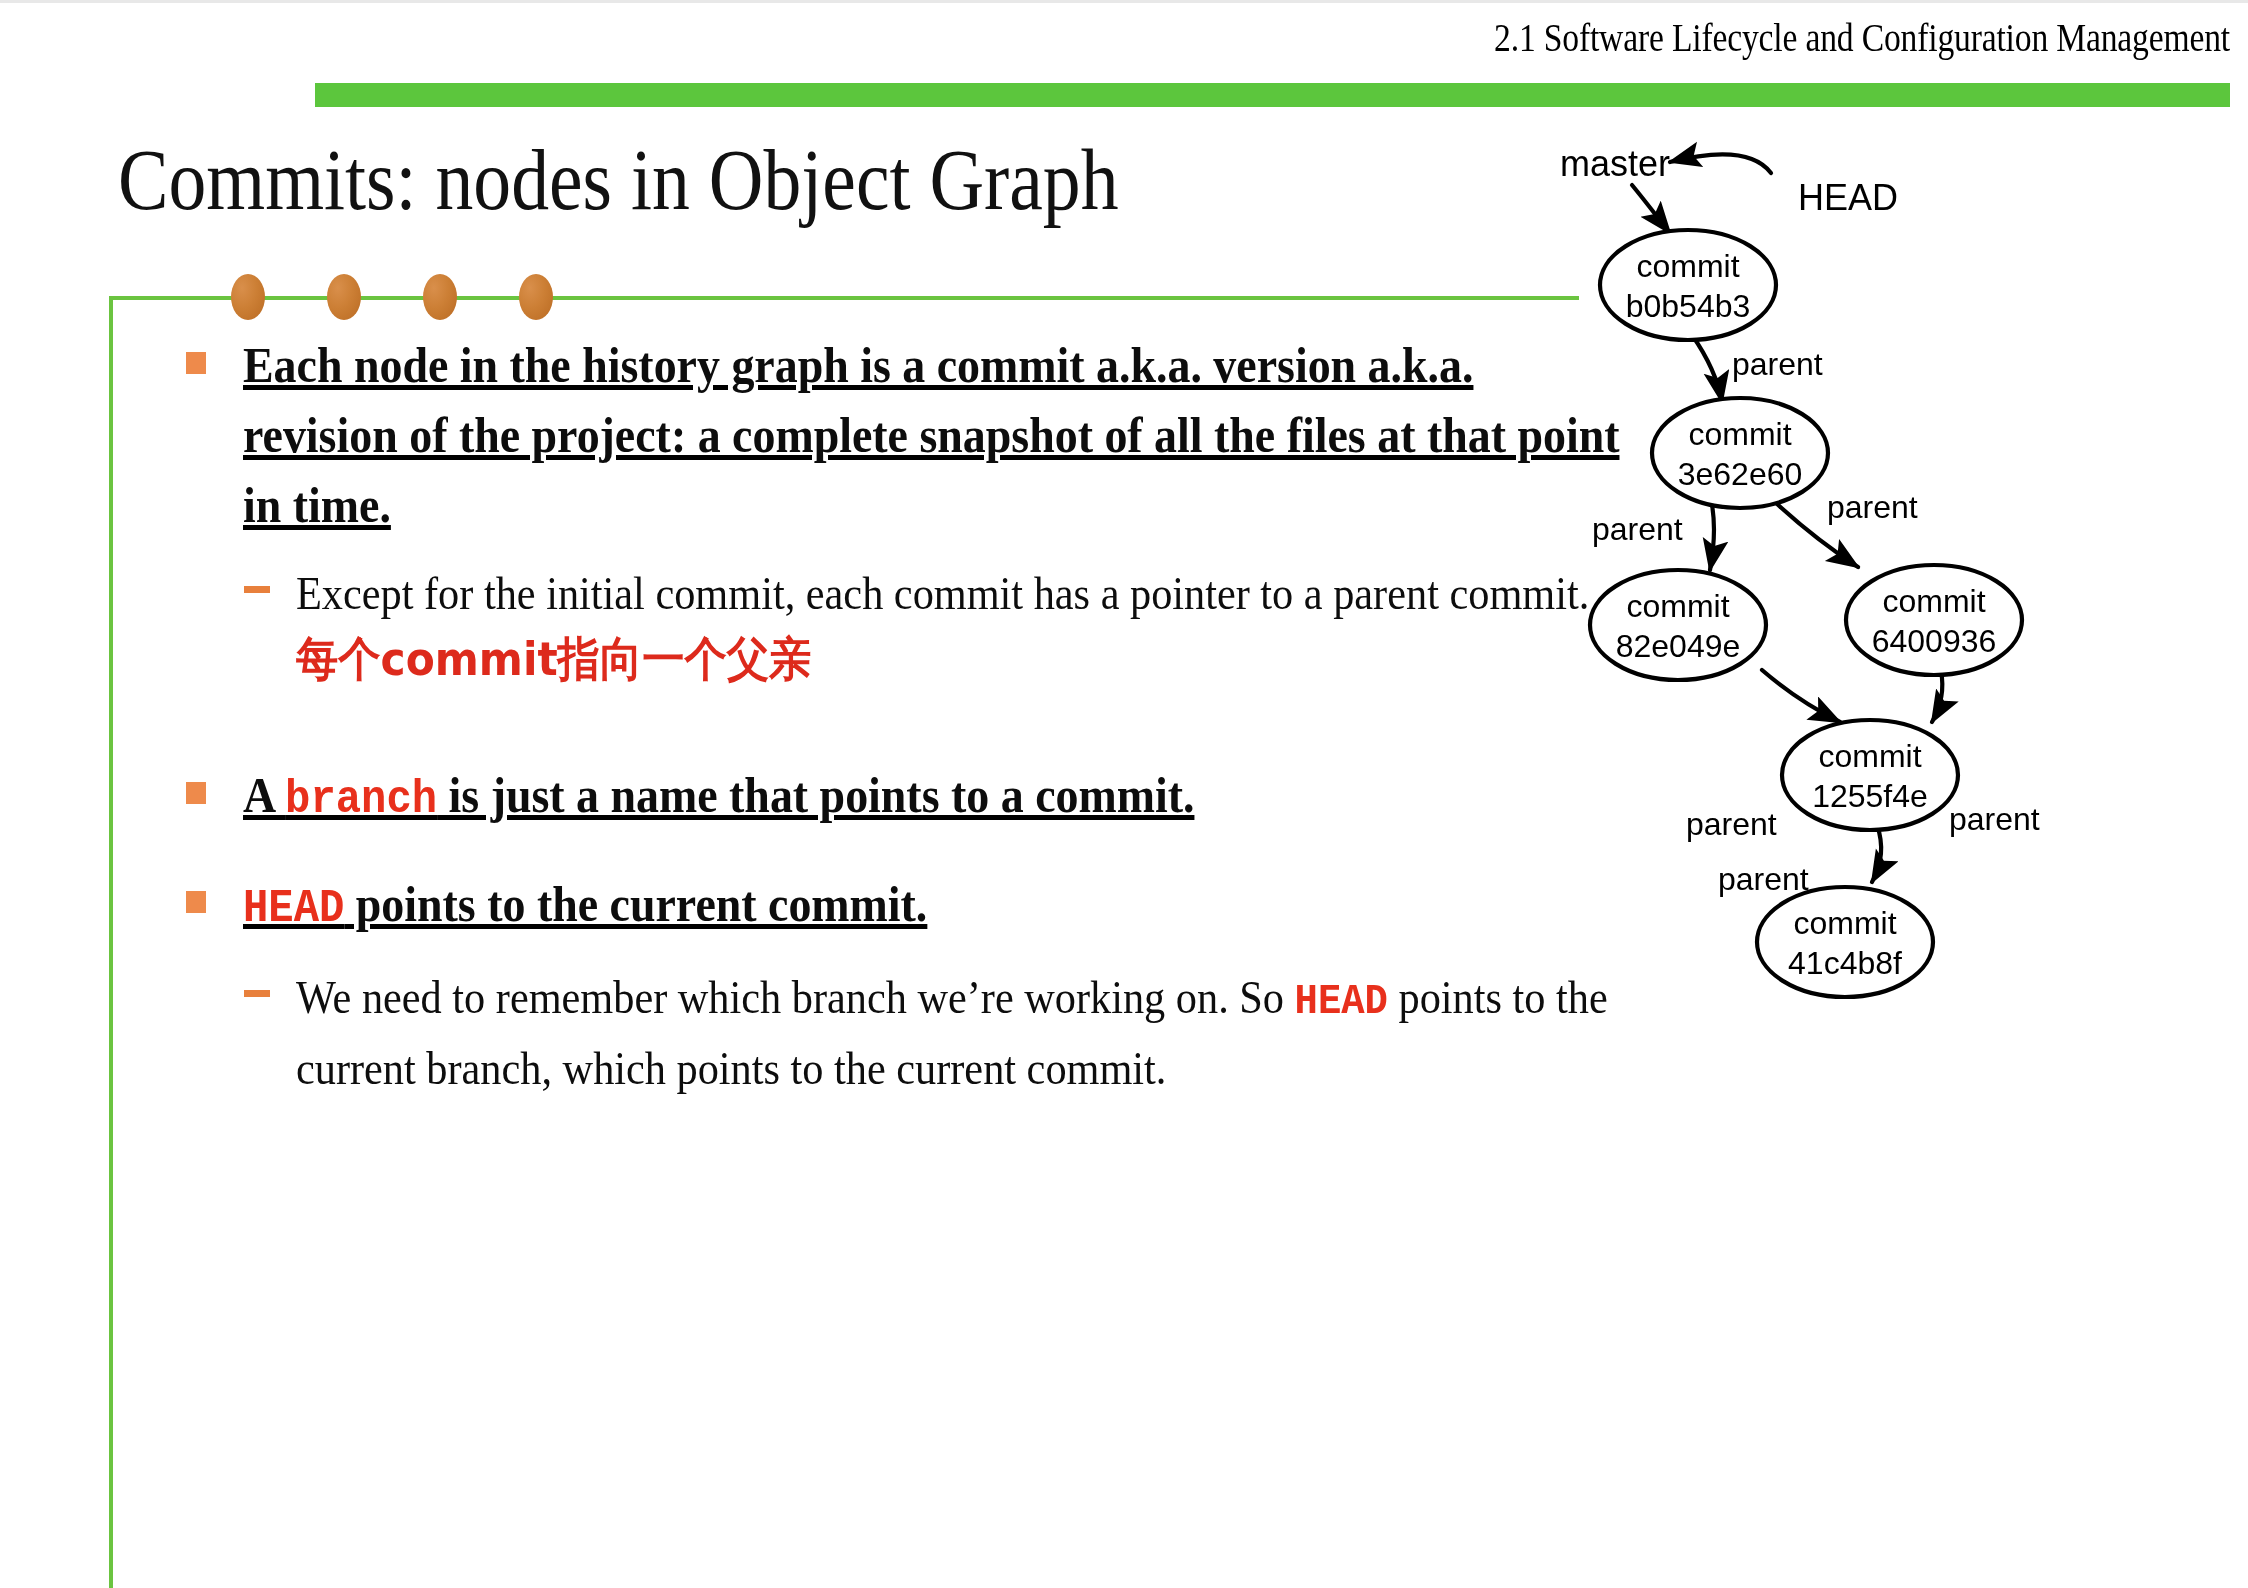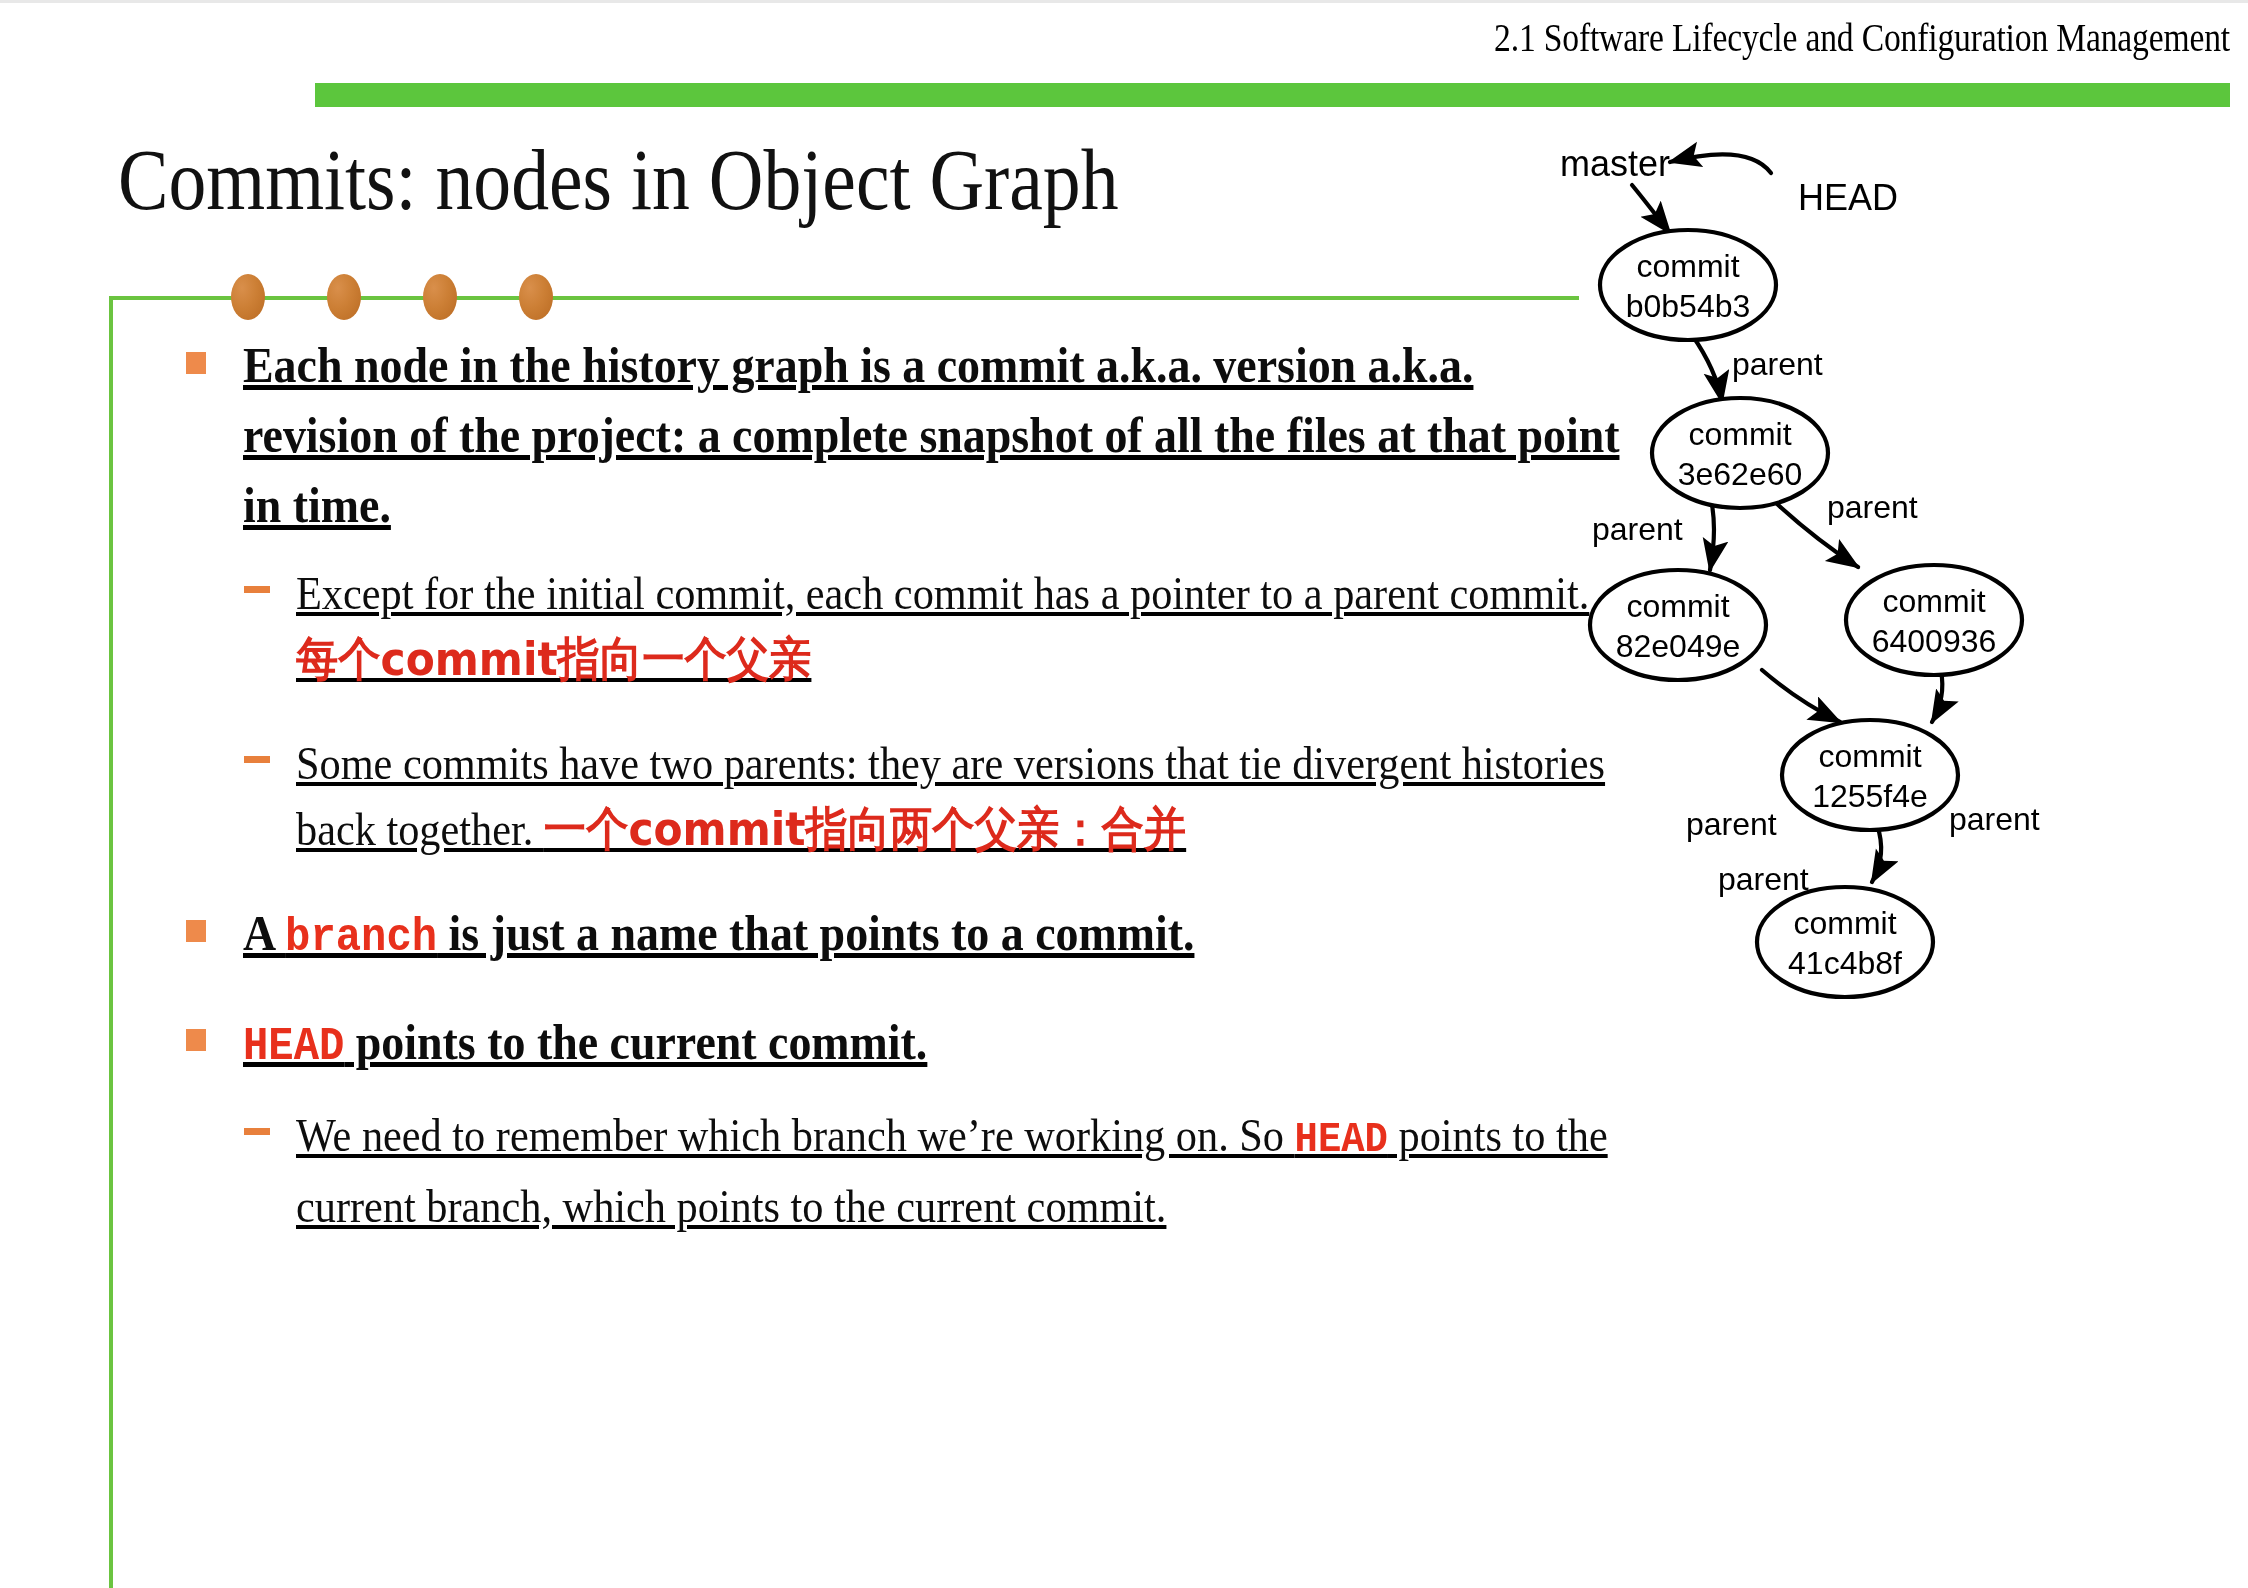--- a/index.html
+++ b/index.html
@@ -121,21 +121,20 @@
     color: #0d0d0d;
     transform: scaleX(0.9);
     transform-origin: left top;
     width: 1530px;
   }
 
   .l2 {
     position: relative;
     padding-left: 296px;
     margin-bottom: 6px;
-    text-decoration: underline;
   }
   .l2 .dash {
     position: absolute;
     left: 244px;
     top: 26px;
     width: 26px;
     height: 7px;
     background: #e8803c;
   }
   .l2 .txt {
@@ -204,24 +203,20 @@
     <div class="l2">
       <span class="dash"></span>
       <div class="txt"><span>Except for the initial commit, each commit has a pointer to a parent commit. </span><span class="cjk">每个commit指向一个父亲</span></div>
     </div>
 
     <div class="gap-sm"></div>
 
 
     <div class="gap-sm"></div>
 
-    <div class="l2">
-      <span class="dash"></span>
-      <div class="txt"><span>Some commits have two parents: they are versions that tie divergent histories back together. </span><span class="cjk">一个commit指向两个父亲：合并</span></div>
-    </div>
 
     <div class="gap-md"></div>
 
     <div class="l1">
       <span class="sq"></span>
       <div class="txt"><span>A </span><span class="mono">branch</span><span> is just a name that points to a commit.</span></div>
     </div>
 
     <div class="gap-md"></div>
 

